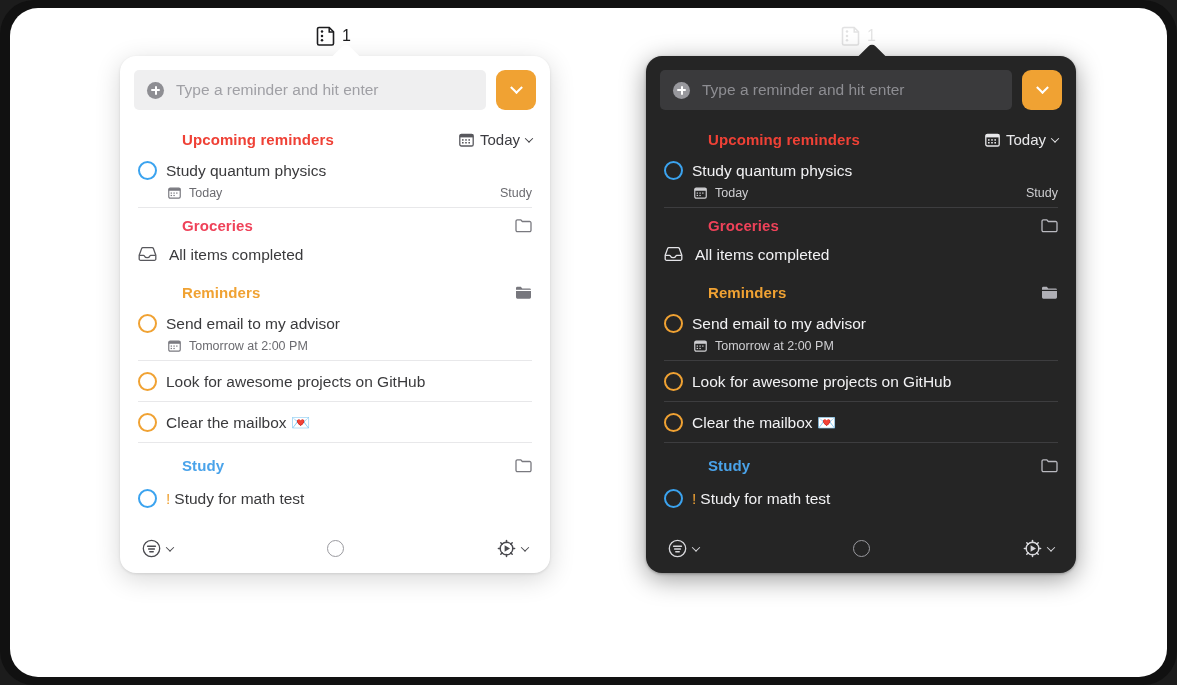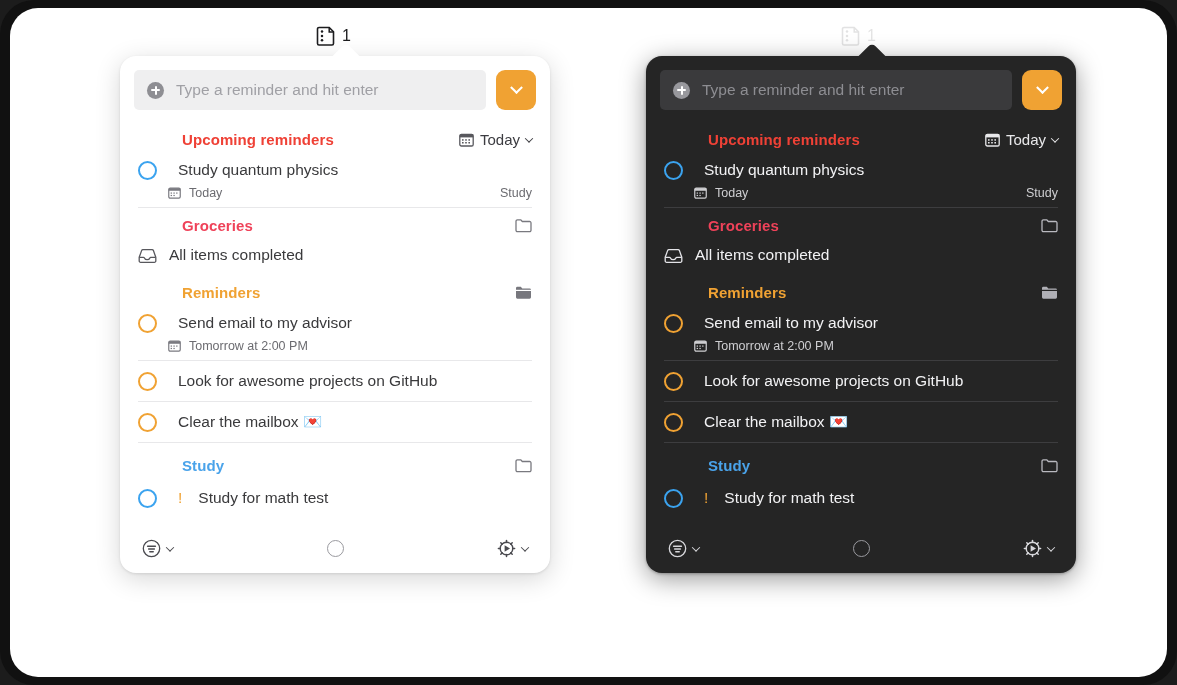--- a/index.html
+++ b/index.html
@@ -181,22 +181,22 @@
   .chev-sm {
     width: 6px; height: 6px;
     border-right: 1.7px solid currentColor;
     border-bottom: 1.7px solid currentColor;
     transform: rotate(45deg) translate(-1px,-1px);
     display: inline-block;
   }
 
   .task {
     display: flex;
-    align-items: flex-start;
-    gap: 21px;
+    align-items: center;
+    gap: 9px;
     padding: 6px 4px 5px 4px;
   }
   .circle {
     width: 19px; height: 19px;
     border-radius: 50%;
     border: 2px solid #999;
     flex: none;
   }
   .circle.blue   { border-color: #3ba3ef; }
   .circle.orange { border-color: #f0a233; }
@@ -223,21 +223,21 @@
   .panel.light .meta-row { color: #6b6b70; }
   .panel.dark  .meta-row { color: #cfcfd2; }
   .meta-left { display: flex; align-items: center; gap: 8px; }
 
   .divider { height: 1px; margin: 0 4px; }
   .panel.light .divider { background: #e8e8ea; }
   .panel.dark  .divider { background: #3d3d3f; }
 
   .empty-row {
     display: flex;
-    align-items: flex-end;
+    align-items: flex-start;
     gap: 12px;
     padding: 5px 4px 6px 4px;
     font-size: 15.5px;
   }
   .panel.light .empty-row { color: #3a3a3c; }
   .panel.dark  .empty-row { color: #f2f2f4; }
 
   
   .toolbar {
     display: flex;

